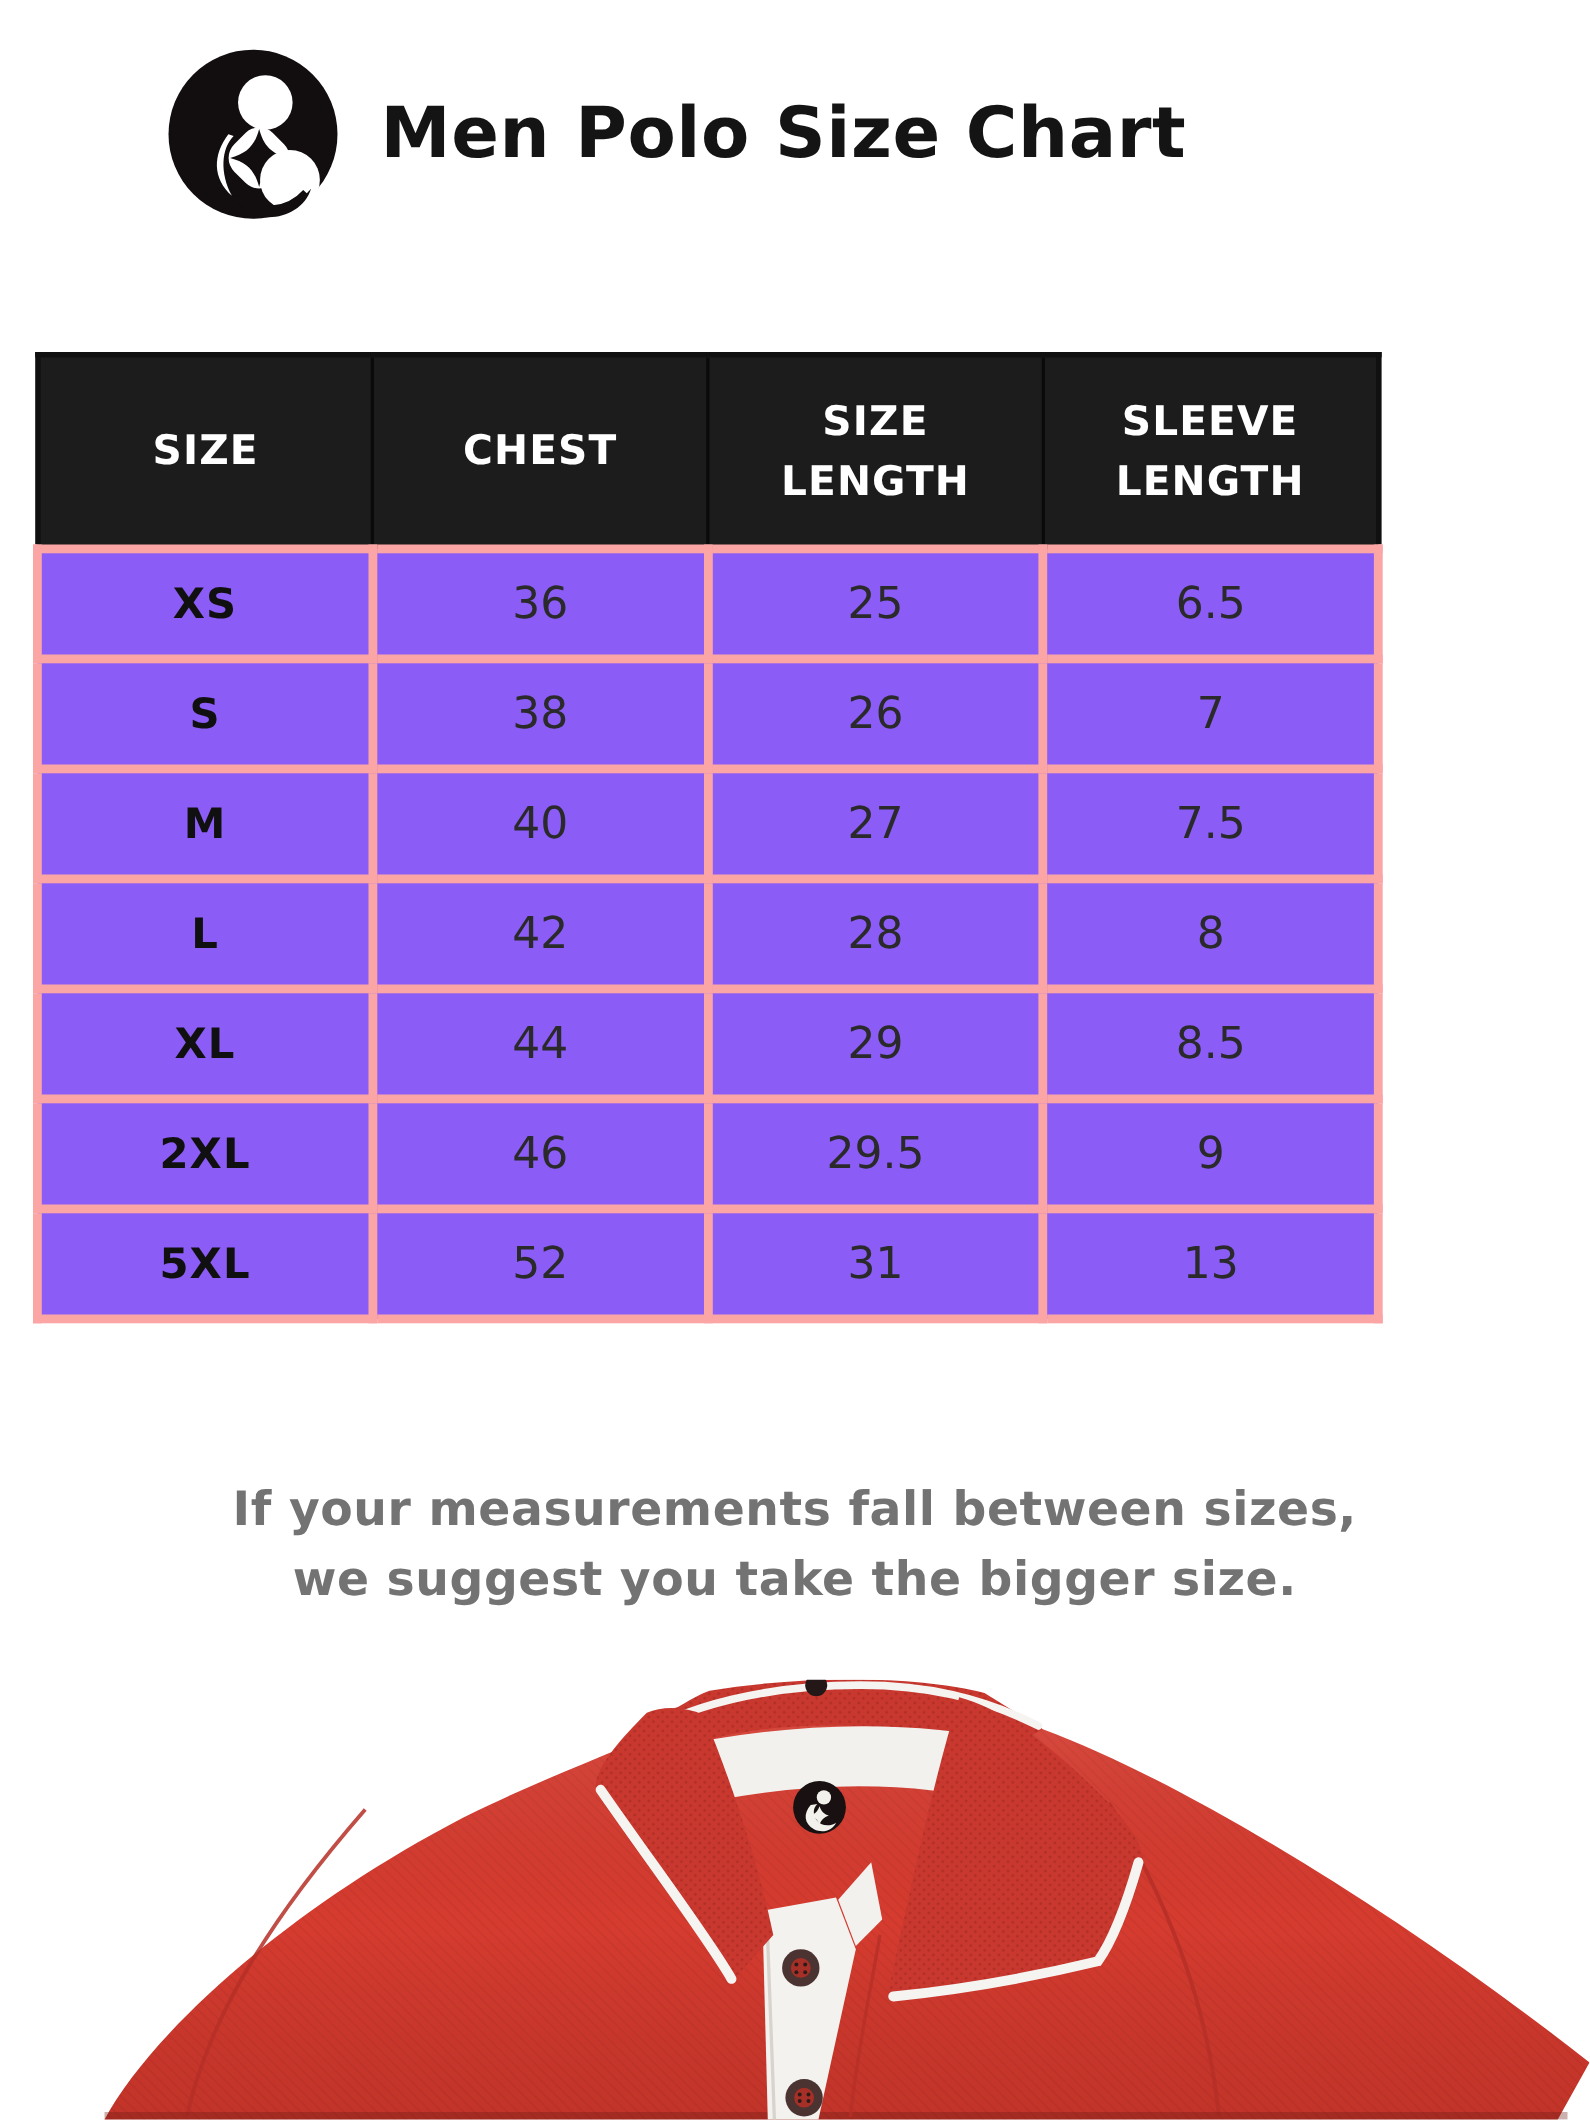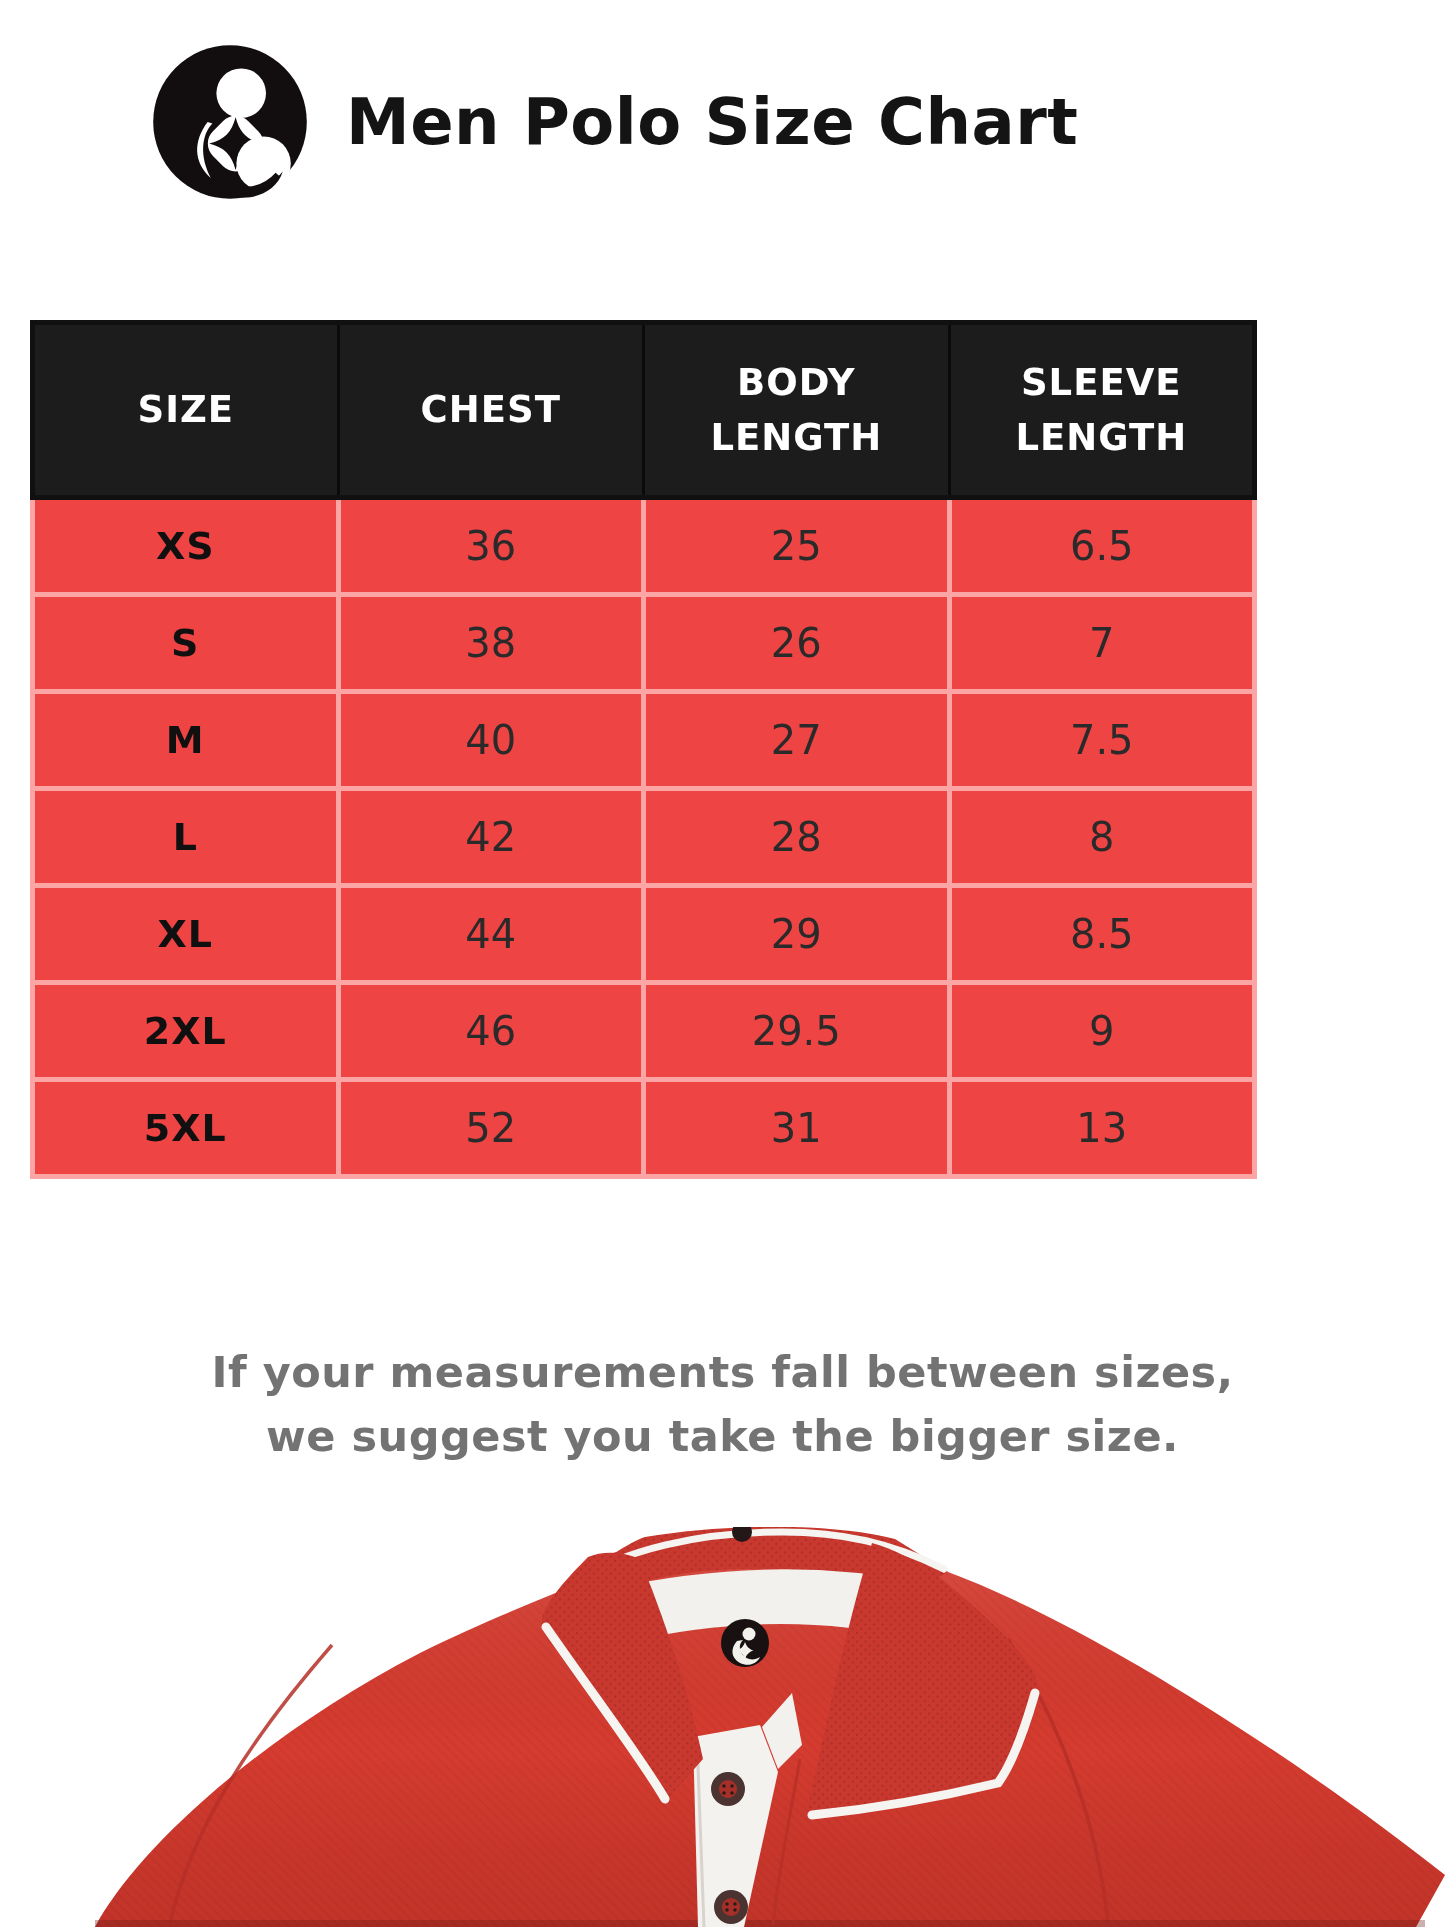--- a/index.html
+++ b/index.html
@@ -27,21 +27,21 @@
     background:#1c1c1c;color:#ffffff;height:170px;
     font-size:37px;font-weight:700;letter-spacing:1px;
     border-right:3px solid #0a0a0a;border-bottom:5px solid #101010;
     text-align:center;vertical-align:middle;padding:0;
   }
   table.size-chart thead th:last-child{border-right:none;}
   th .th-inner{display:block;margin:0 auto;line-height:1.5;}
   th .th-inner.narrow{max-width:240px;}
   table.size-chart tbody td{
     height:92px;text-align:center;vertical-align:middle;
-    border:5px solid #fca5a5;background:#ef4444;
+    border:8px solid #fca5a5;background:#8b5cf6;
     font-size:40px;font-weight:400;color:#2a2a2a;padding:0;
   }
   table.size-chart tbody td.size-cell{
     font-size:38px;font-weight:700;color:#101010;letter-spacing:1px;
   }
   
   .fit-note{
     position:absolute;left:0;top:1340px;width:100%;
     text-align:center;font-size:43px;font-weight:700;color:#737373;
     line-height:64px;letter-spacing:0.5px;
@@ -73,21 +73,21 @@
   <table class="size-chart">
     <thead>
       <tr>
         <th>
             <span class="th-inner">SIZE</span>
           </th>
         <th>
             <span class="th-inner">CHEST</span>
           </th>
         <th>
-            <span class="th-inner narrow">BODY LENGTH</span>
+            <span class="th-inner narrow">SIZE LENGTH</span>
           </th>
         <th>
             <span class="th-inner narrow">SLEEVE LENGTH</span>
           </th>
       </tr>
     </thead>
     <tbody>
       <tr>
         <td class="size-cell">XS</td>
         <td>36</td>

